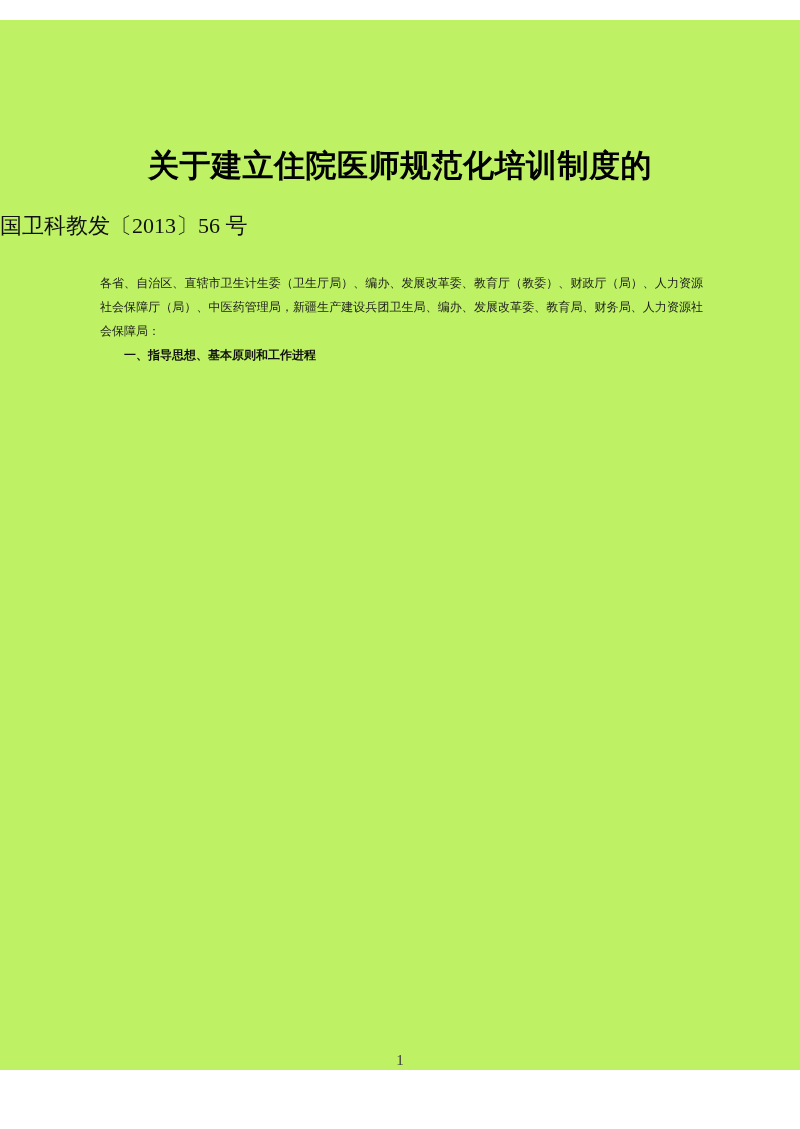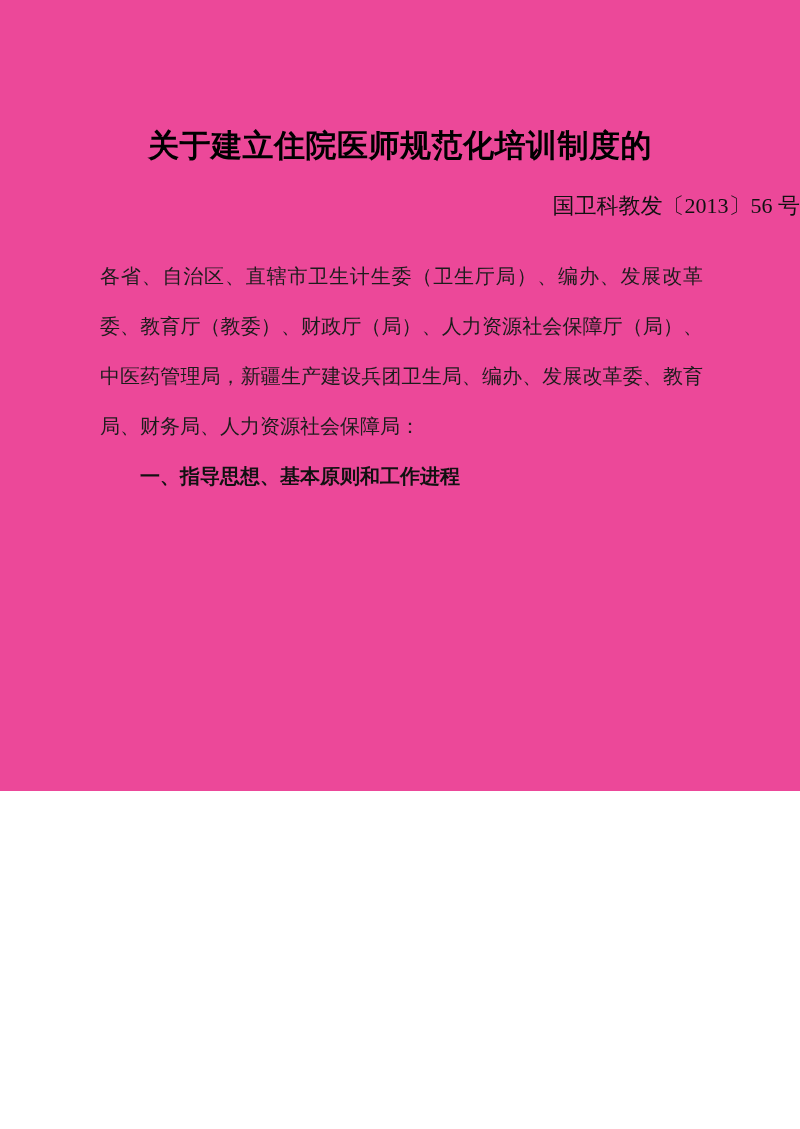--- a/index.html
+++ b/index.html
@@ -3,50 +3,51 @@
 <meta charset="utf-8">
 <style>
   html, body {
     margin: 0;
     padding: 0;
     background: #ffffff;
   }
   .page {
     position: relative;
     width: 800px;
-    height: 791px;
-    background: #ec4899;
+    height: 1050px;
+    background: #bef264;
     overflow: hidden;
     color: #1c1c1c;
     font-family: "Liberation Serif", "DejaVu Serif", serif;
+    margin-top: 20px;
   }
   .doc-title {
     margin: 113px 0 0 0;
     font-size: 31px;
     font-weight: bold;
     color: #000000;
     text-align: center;
     line-height: 66px;
     letter-spacing: 0.5px;
     font-family: "Liberation Serif", "DejaVu Serif", serif;
   }
   .doc-title .title-line {
     display: block;
   }
   .doc-number {
     margin-top: 12px;
     font-size: 22px;
     color: #111111;
-    text-align: right;
+    text-align: left;
     line-height: 30px;
   }
   .doc-body {
     margin: 30px 97px 0 100px;
-    font-size: 20px;
-    line-height: 50px;
+    font-size: 12px;
+    line-height: 24px;
     text-align: justify;
     color: #1c1c1c;
   }
   .doc-body p {
     margin: 0;
     padding: 0;
     text-indent: 2em;
   }
   .doc-body p.no-indent {
     text-indent: 0;

